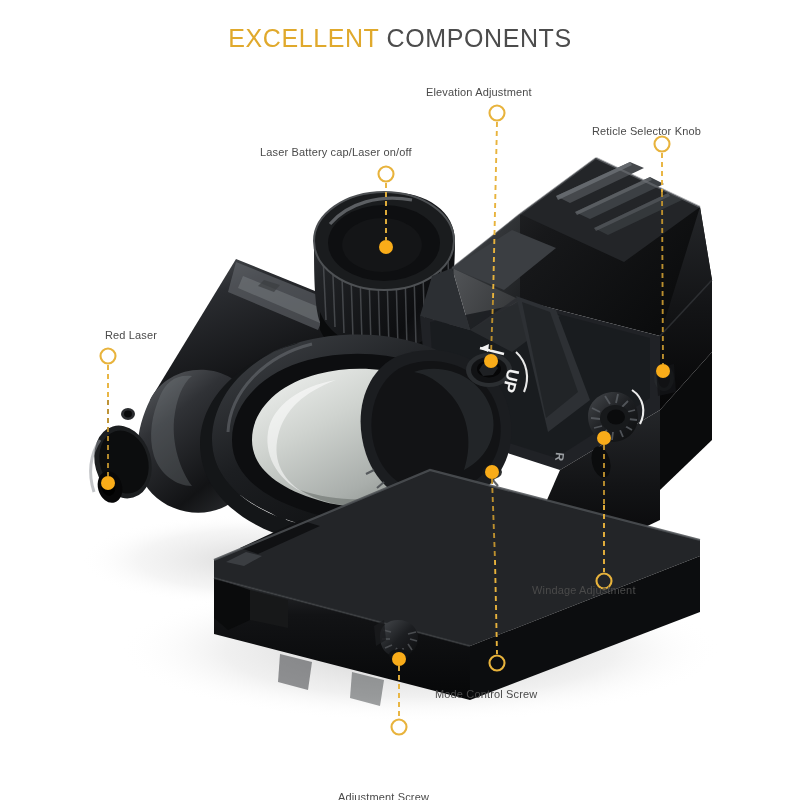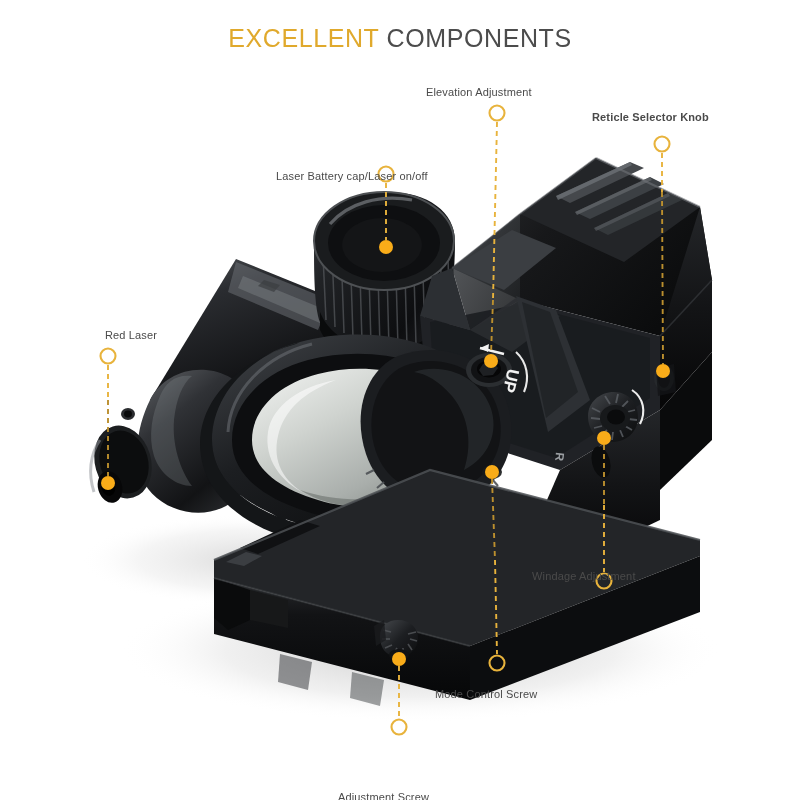--- a/index.html
+++ b/index.html
@@ -433,21 +433,21 @@
       <circle class="cl-dot" cx="492" cy="472" r="7"></circle>
     </g>
 
     <g>
       <line class="cl-line" x1="399" y1="666" x2="399" y2="718"></line>
       <circle class="cl-ring" cx="399" cy="727" r="7.5"></circle>
       <circle class="cl-dot" cx="399" cy="659" r="7"></circle>
     </g>
   </svg>
 
-  <div class="lbl" id="lbl0" style="left: 276px; top: 147px; margin-top: 24px;">Laser Battery cap/Laser on/off</div>
+  <div class="lbl" id="lbl0" style="left: 260px; top: 147px;">Laser Battery cap/Laser on/off</div>
   <div class="lbl" id="lbl1" style="left: 426px; top: 87px;">Elevation Adjustment</div>
-  <div class="lbl" id="lbl2" style="left: 592px; top: 112px; font-weight: bold;">Reticle Selector Knob</div>
+  <div class="lbl" id="lbl2" style="left: 592px; top: 126px;">Reticle Selector Knob</div>
   <div class="lbl" id="lbl3" style="left: 74px; top: 330px; margin-left: 31px;">Red Laser</div>
-  <div class="lbl" id="lbl4" style="left: 532px; top: 571px;">Windage Adjustment</div>
+  <div class="lbl" id="lbl4" style="left: 532px; top: 585px;">Windage Adjustment</div>
   <div class="lbl" id="lbl5" style="left: 435px; top: 689px;">Mode Control Screw</div>
   <div class="lbl" id="lbl6" style="left: 338px; top: 792px;">Adjustment Screw</div>
 
 </div>
 
 </body></html>

